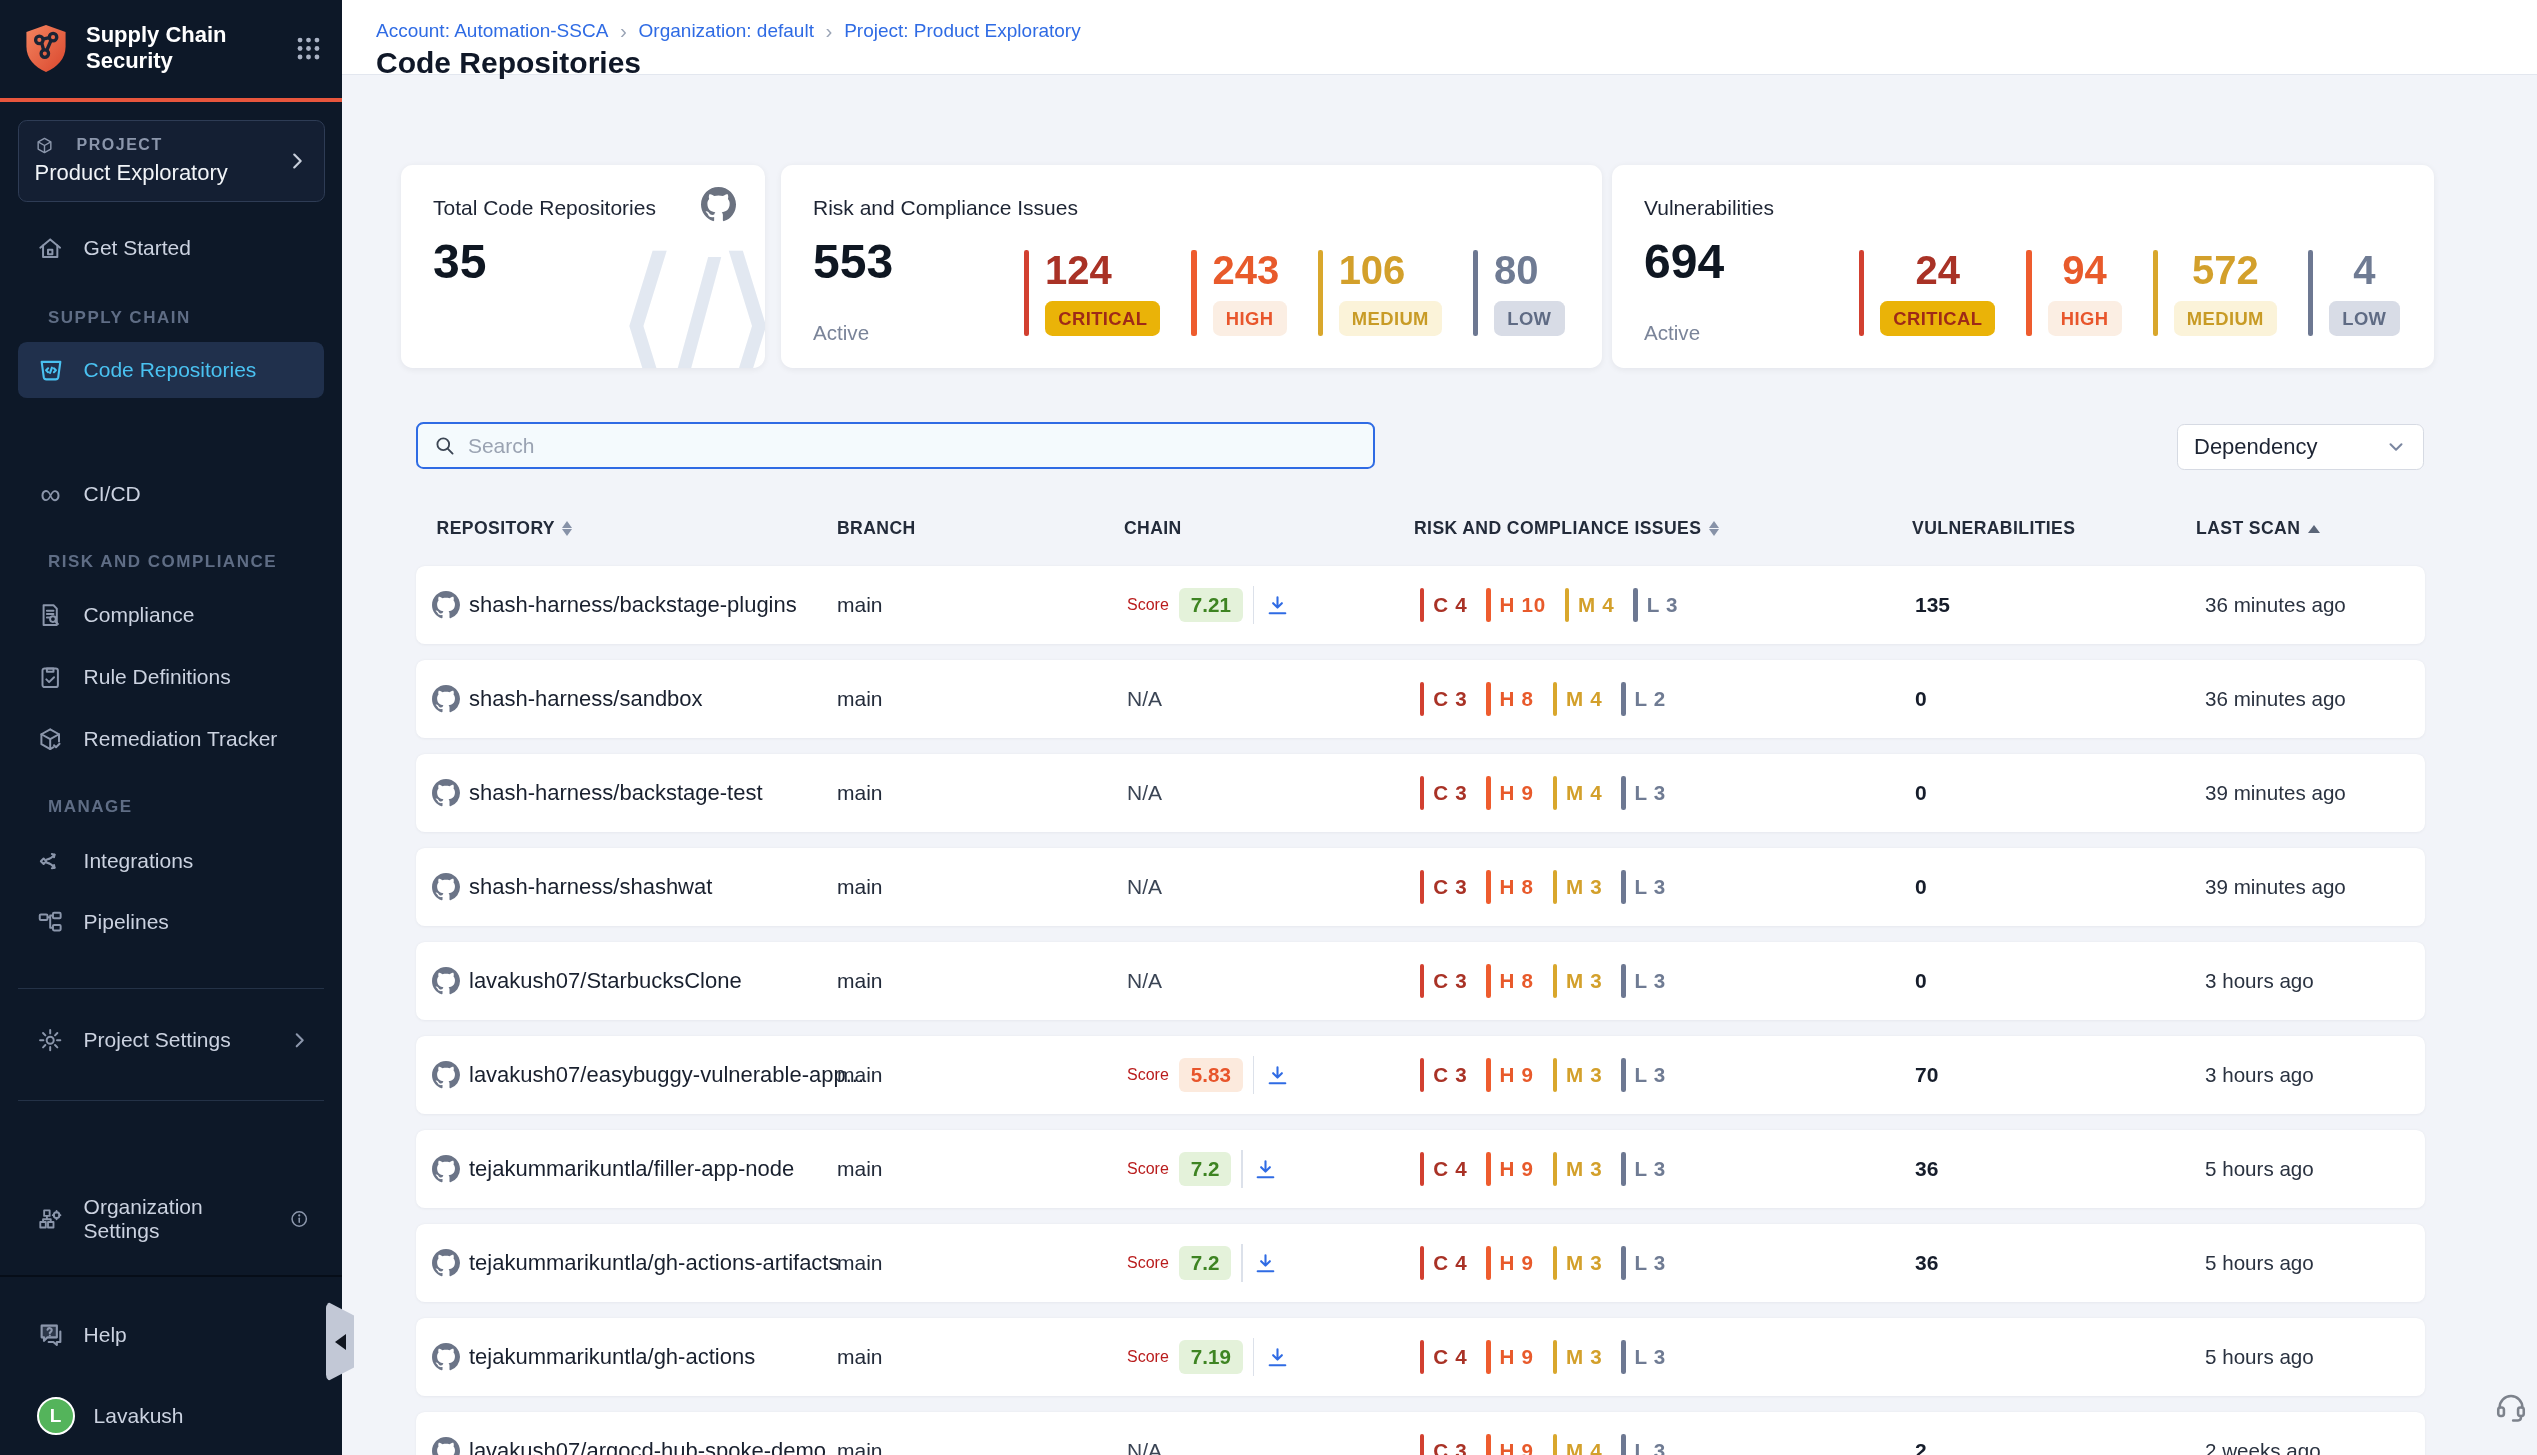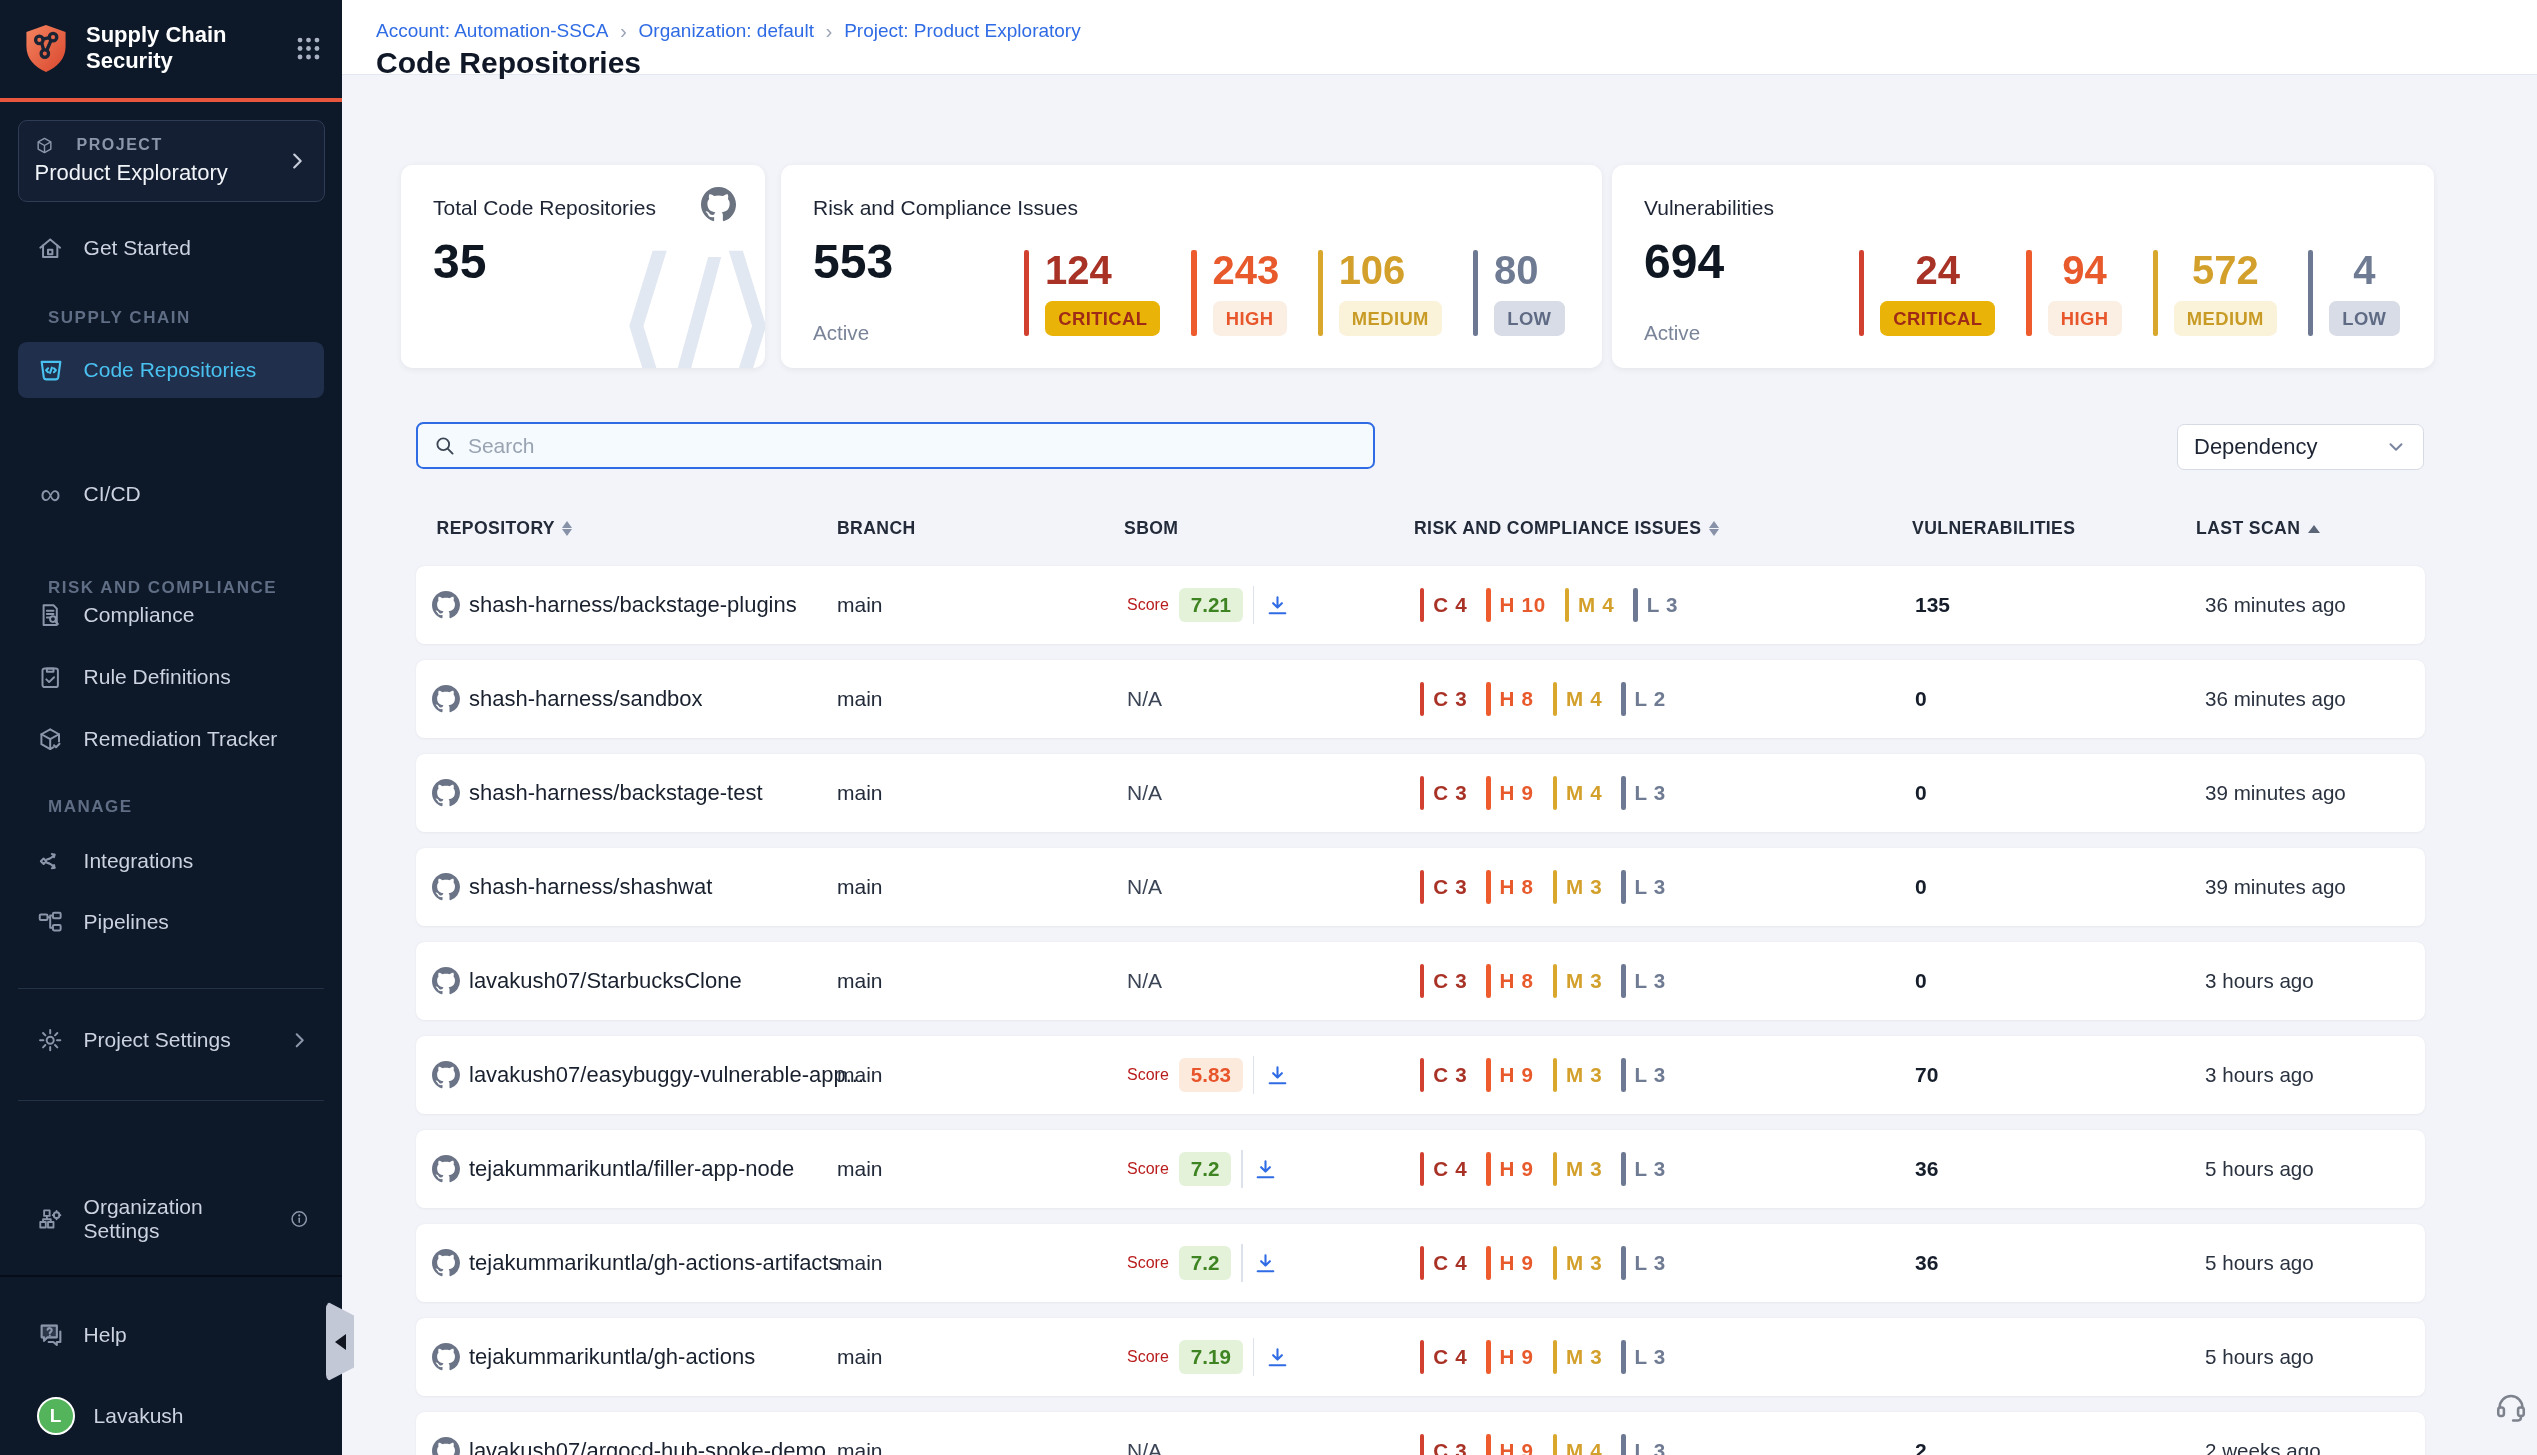--- a/index.html
+++ b/index.html
@@ -381,21 +381,21 @@
           <use href="#i-coderepo"></use>
         </svg>
       </span>
     <span>Code Repositories</span>
   </div>
   <div class="nav-item" style="top:466px">
     <span class="nicon infinity-glyph">∞</span>
     <span>CI/CD</span>
   </div>
 
-  <div class="section-label" style="top:573px">RISK AND COMPLIANCE</div>
+  <div class="section-label" style="top:547px">RISK AND COMPLIANCE</div>
 
   <div class="nav-item" style="top:587px">
     <span class="nicon">
         <svg width="26.4" height="26.4" viewBox="0 0 36 36">
           <use href="#i-doc-search"></use>
         </svg>
       </span>
     <span>Compliance</span>
   </div>
   <div class="nav-item" style="top:649px">
@@ -576,21 +576,21 @@
     <span>REPOSITORY</span>
     <span class="sort-stack">
         <span class="s-up"></span>
         <span class="s-down"></span>
       </span>
   </div>
   <div class="th" style="left:421px">
       <span>BRANCH</span>
     </div>
   <div class="th" style="left:708px">
-      <span>SBOM</span>
+      <span>CHAIN</span>
     </div>
   <div class="th" style="left:998px">
     <span>RISK AND COMPLIANCE ISSUES</span>
     <span class="sort-stack">
         <span class="s-up"></span>
         <span class="s-down"></span>
       </span>
   </div>
   <div class="th" style="left:1496px">
       <span>VULNERABILITIES</span>

